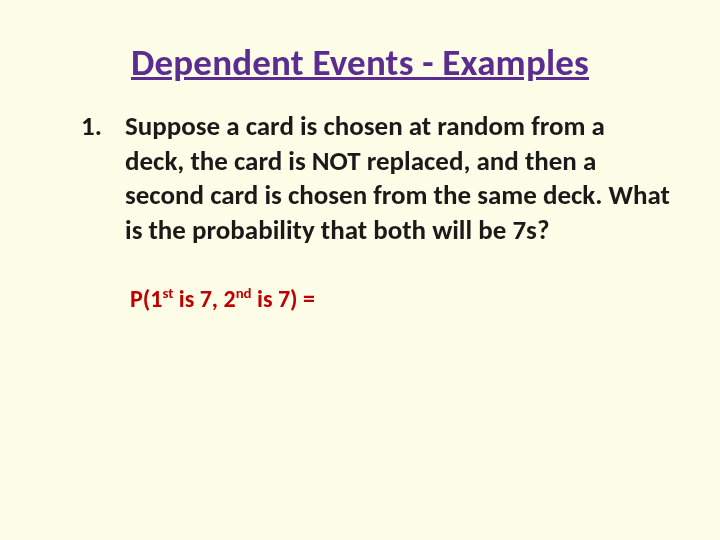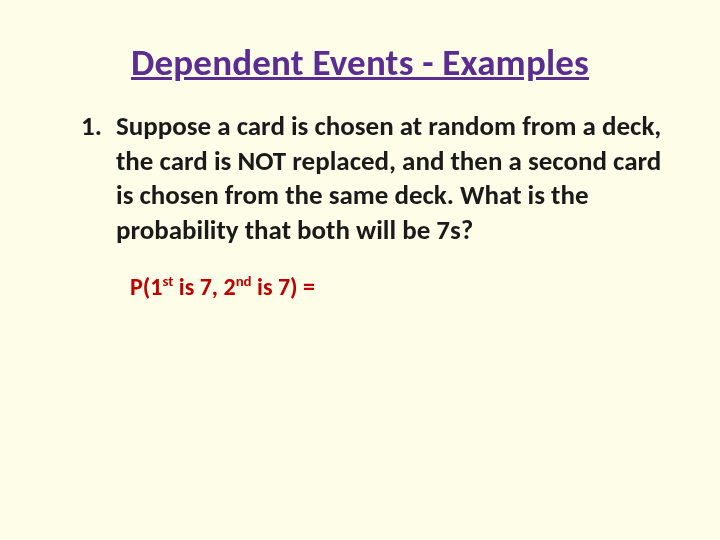--- a/index.html
+++ b/index.html
@@ -38,33 +38,34 @@
     flex-shrink: 0;
     text-align: right;
     padding-right: 14px;
     line-height: 1.28;
   }
   .q-text {
     font-size: 27px;
     font-weight: bold;
     color: #1a1a1a;
     line-height: 1.28;
+    margin-left: 9px;
   }
   .prob-block {
     margin-top: 20px;
     margin-left: 80px;
   }
   .prob-line {
     font-size: 24px;
     font-weight: bold;
     color: #c00000;
     line-height: 1.35;
   }
   .prob-line.gap {
-    margin-top: 24px;
+    margin-top: 36px;
   }
   sup {
     font-size: 0.62em;
     vertical-align: super;
     line-height: 0;
   }
 </style>
 </head>
 <body>
 

